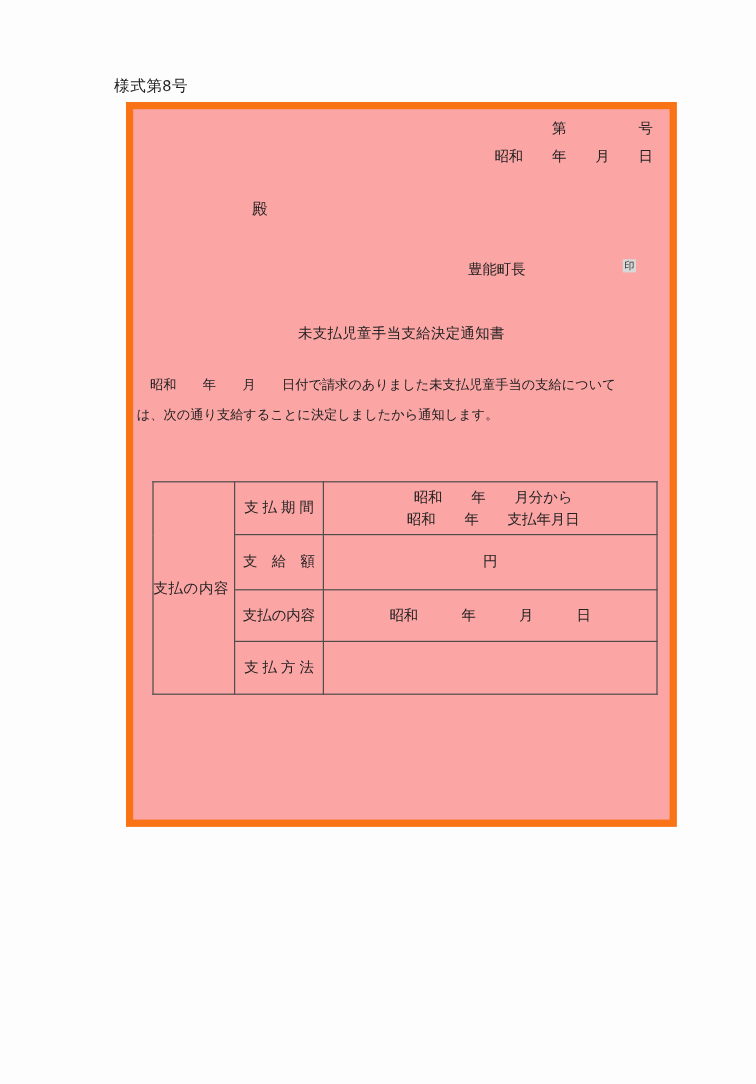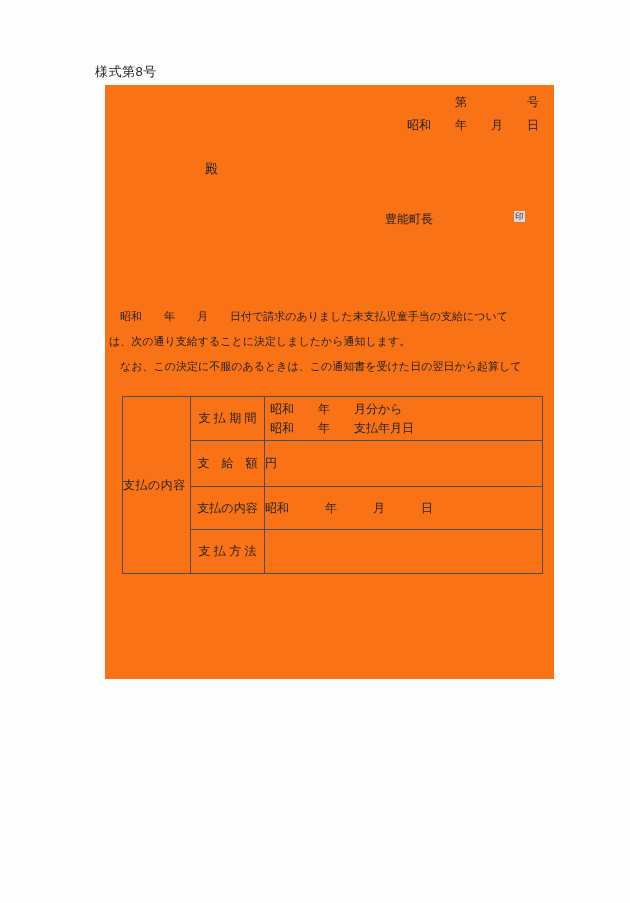--- a/index.html
+++ b/index.html
@@ -23,22 +23,22 @@
     font-size: 13px;
     letter-spacing: 0.5px;
     white-space: nowrap;
   }
   .doc-box {
     position: absolute;
     left: 105px;
     top: 85px;
     width: 447px;
     height: 592px;
-    border: 1px solid #f97316;
-    background: #f97316;
+    border: 6px solid #f97316;
+    background: #fca5a5;
   }
   .doc-number-line {
     position: absolute;
     top: 8px;
     right: 14px;
     font-size: 12px;
     white-space: pre;
   }
   .doc-date-line {
     position: absolute;
@@ -112,21 +112,21 @@
     text-align: left;
     letter-spacing: 0.5px;
   }
   td.label-cell {
     width: 73px;
     text-align: center;
     white-space: pre;
   }
   td.value-cell {
     width: 277px;
-    text-align: left;
+    text-align: center;
   }
   .row-period    { height: 44px; }
   .row-amount    { height: 46px; }
   .row-date      { height: 43px; }
   .row-method    { height: 44px; }
   .period-line {
     padding-left: 5px;
     line-height: 19px;
     white-space: pre;
   }
@@ -151,25 +151,25 @@
     <div class="doc-number-line">第　　　　　号</div>
 
     <div class="doc-date-line">昭和　　年　　月　　日</div>
 
     <div class="addressee-line">殿</div>
 
     <div class="sender-name">豊能町長</div>
 
     <div class="seal-mark">印</div>
 
+    <div class="doc-title">未支払児童手当支給決定通知書</div>
 
     <div class="body-text">
       <div class="body-line">　昭和　　年　　月　　日付で請求のありました未支払児童手当の支給について</div>
       <div class="body-line">は、次の通り支給することに決定しましたから通知します。</div>
-      <div class="body-line">　なお、この決定に不服のあるときは、この通知書を受けた日の翌日から起算して</div>
     </div>
 
     <table class="pay-table">
       <tbody>
           <tr class="row-period">
         <td class="group-cell" rowspan="4">支払の内容</td>
         <td class="label-cell">支 払 期 間</td>
         <td class="value-cell">
           <div class="period-line">昭和　　年　　月分から</div>
           <div class="period-line">昭和　　年　　支払年月日</div>

